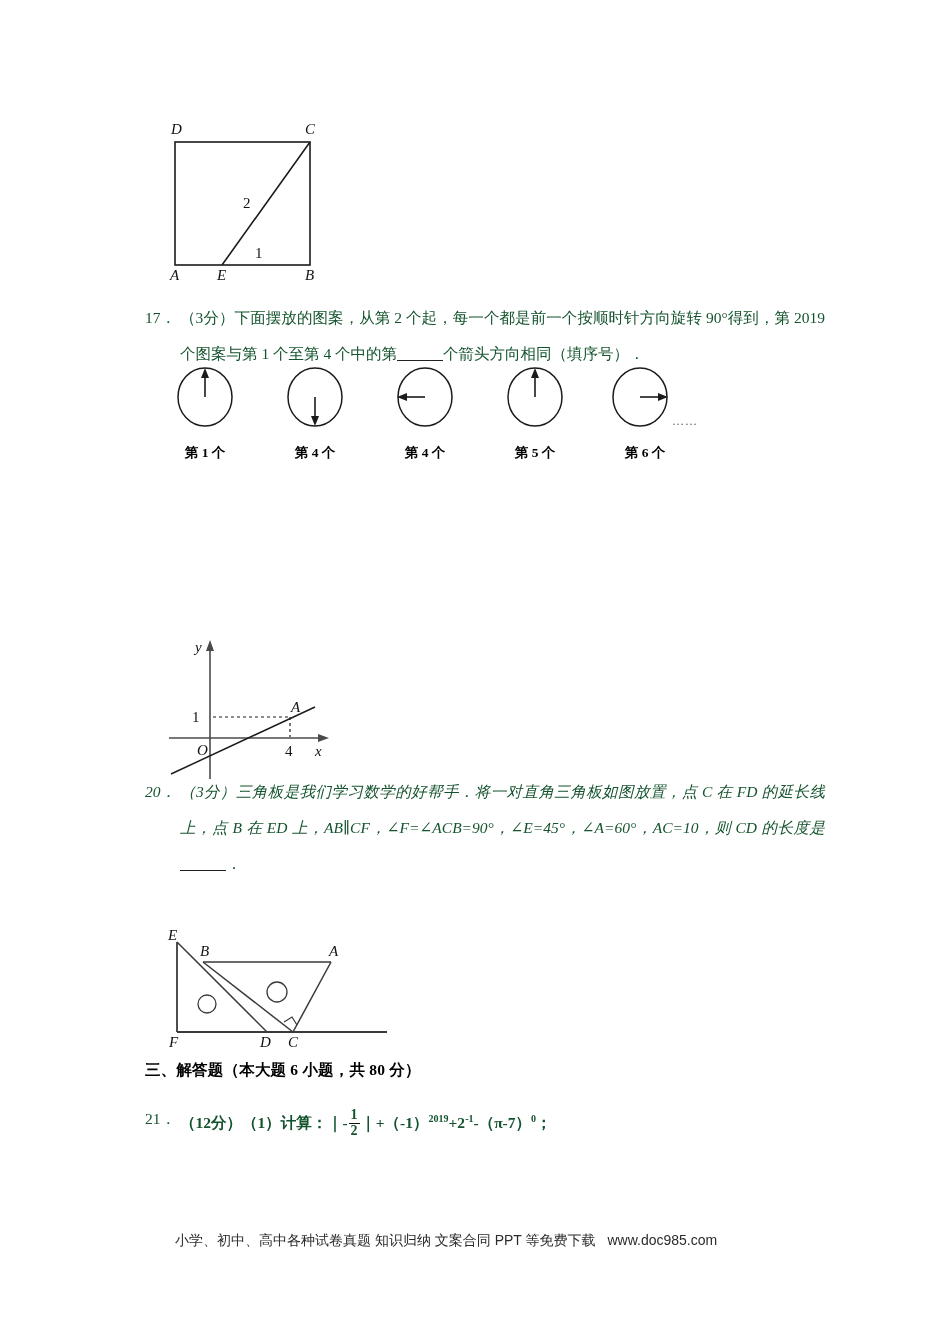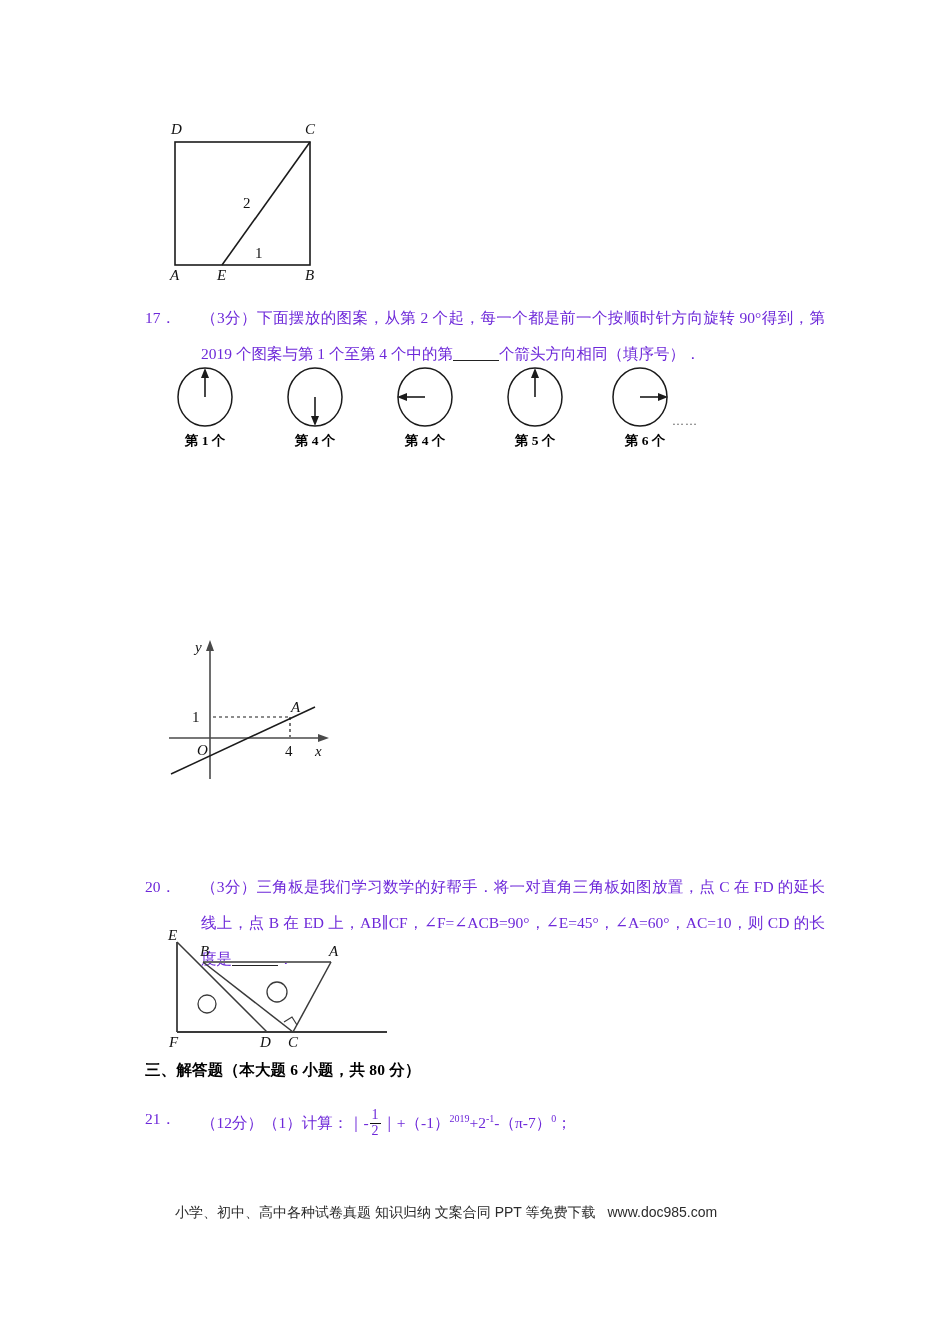--- a/index.html
+++ b/index.html
@@ -20,32 +20,32 @@
     left: 0; top: 0;
     width: 950px;
     height: 1344px;
   }
 
   
   .qblock {
     position: absolute;
     font-size: 15.5px;
     line-height: 36px;
-    color: #6d28d9;
+    color: #14532d;
   }
   .qnum {
     position: absolute;
     left: 0;
     top: 0;
     width: 44px;
     text-align: left;
     font-size: 15.5px;
   }
   .qbody {
-    margin-left: 56px;
+    margin-left: 35px;
     text-align: justify;
     text-justify: inter-ideograph;
   }
   .ital { font-style: italic; }
   .fillblank {
     display: inline-block;
     border-bottom: 1px solid #222;
     width: 46px;
     height: 15px;
     vertical-align: -2px;
@@ -70,21 +70,21 @@
     align-items: flex-start;
   }
   .circle-item {
     width: 110px;
     text-align: center;
     position: relative;
   }
   .circle-caption {
     font-size: 13.5px;
     font-weight: bold;
-    margin-top: 4px;
+    margin-top: 16px;
     font-family: "Liberation Serif", serif;
   }
   .ellipsis-dots {
     position: absolute;
     right: 2px;
     top: 48px;
     letter-spacing: 1px;
     font-size: 12px;
     color: #555;
   }
@@ -220,21 +220,21 @@
 
       <text class="lbl" x="32" y="18">y</text>
       <text class="lbl" x="152" y="122">x</text>
       <text class="lbl" x="34" y="121">O</text>
       <text class="lbl" x="128" y="78">A</text>
       <text class="lbl-plain" x="29" y="88">1</text>
       <text class="lbl-plain" x="122" y="122">4</text>
     </svg>
   </div>
 
-  <div class="qblock" style="left:145px; top:869px; width:680px;">
+  <div class="qblock" style="left:145px; top:774px; width:680px;font-style:italic;">
     <span class="qnum">20．</span>
     <div class="qbody">
       <span>（3分）</span><span>三角板是我们学习数学的好帮手．将一对直角三角板如图放置，点 C 在 FD 的延长线上，点 B 在 ED 上，AB∥CF，∠F=∠ACB=90°，∠E=45°，∠A=60°，AC=10，则 CD 的长度是</span><span class="fillblank"></span><span>．</span>
     </div>
   </div>
 
   <div class="figure" style="left:155px; top:930px;">
     <svg width="250" height="120" viewBox="0 0 250 120">
 
       <line x1="22" y1="12" x2="22" y2="102" stroke="#3a3a3a" stroke-width="1.8"></line>
@@ -258,23 +258,23 @@
       <text class="lbl" x="14" y="117">F</text>
       <text class="lbl" x="105" y="117">D</text>
       <text class="lbl" x="133" y="117">C</text>
     </svg>
   </div>
 
   <div class="section-head" style="left:145px; top:1060px;text-align:right;">三、解答题（本大题 6 小题，共 80 分）</div>
 
   <div class="qblock" style="left:145px; top:1104px; width:680px; line-height:30px;">
     <span class="qnum">21．</span>
-    <div class="qbody" style="white-space:nowrap;">
+    <div class="qbody" style="white-space:nowrap;font-weight:bold;">
       <span>（12分）</span><span>（1）</span><span>计算：</span><span>｜-</span><span class="frac"><span class="num">1</span><span class="den">2</span></span><span>｜+（-1）</span><sup>2019</sup><span>+2</span><sup>-1</sup><span>-（π-7）</span><sup>0</sup><span>；</span>
     </div>
   </div>
 
-  <div class="footer" style="left:175px; top:1204px;">
+  <div class="footer" style="left:175px; top:1232px;">
     <span>小学、初中、高中各种试卷真题 知识归纳 文案合同 PPT 等免费下载</span>
     <span style="margin-left:8px;">www.doc985.com</span>
   </div>
 
 </div>
 
 </body></html>

